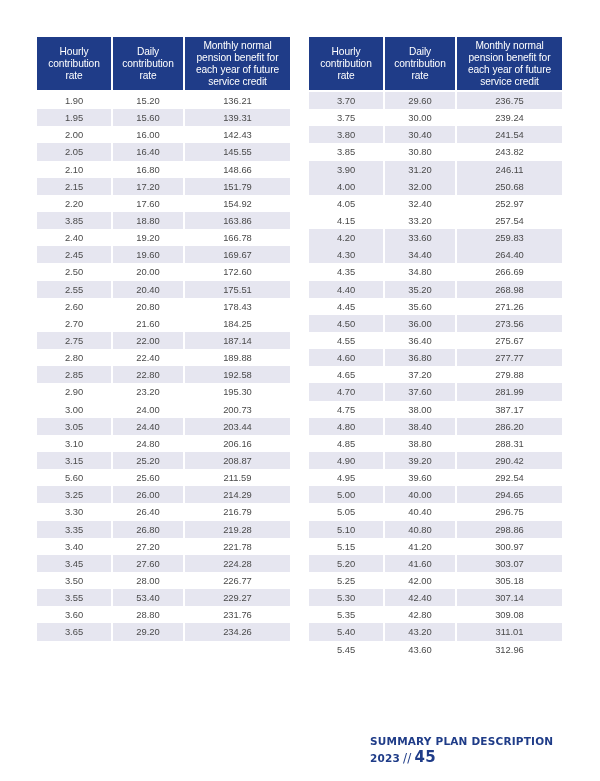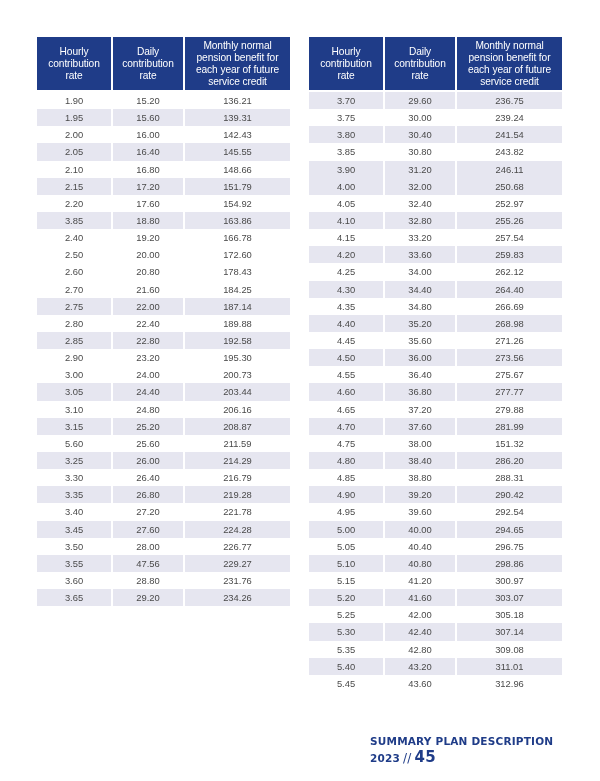--- a/index.html
+++ b/index.html
@@ -75,25 +75,35 @@
         <tr class="shade">
           <td>3.85</td>
           <td>18.80</td>
           <td>163.86</td>
         </tr>
         <tr>
           <td>2.40</td>
           <td>19.20</td>
           <td>166.78</td>
         </tr>
+        <tr class="shade">
+          <td>2.45</td>
+          <td>19.60</td>
+          <td>169.67</td>
+        </tr>
         <tr>
           <td>2.50</td>
           <td>20.00</td>
           <td>172.60</td>
         </tr>
+        <tr class="shade">
+          <td>2.55</td>
+          <td>20.40</td>
+          <td>175.51</td>
+        </tr>
         <tr>
           <td>2.60</td>
           <td>20.80</td>
           <td>178.43</td>
         </tr>
         <tr>
           <td>2.70</td>
           <td>21.60</td>
           <td>184.25</td>
         </tr>
@@ -167,21 +177,21 @@
           <td>27.60</td>
           <td>224.28</td>
         </tr>
         <tr>
           <td>3.50</td>
           <td>28.00</td>
           <td>226.77</td>
         </tr>
         <tr class="shade">
           <td>3.55</td>
-          <td>47.56</td>
+          <td>53.40</td>
           <td>229.27</td>
         </tr>
         <tr>
           <td>3.60</td>
           <td>28.80</td>
           <td>231.76</td>
         </tr>
         <tr class="shade">
           <td>3.65</td>
           <td>29.20</td>
@@ -229,40 +239,30 @@
         <tr class="shade">
           <td>4.00</td>
           <td>32.00</td>
           <td>250.68</td>
         </tr>
         <tr>
           <td>4.05</td>
           <td>32.40</td>
           <td>252.97</td>
         </tr>
-        <tr class="shade">
-          <td>4.10</td>
-          <td>32.80</td>
-          <td>255.26</td>
-        </tr>
         <tr>
           <td>4.15</td>
           <td>33.20</td>
           <td>257.54</td>
         </tr>
         <tr class="shade">
           <td>4.20</td>
           <td>33.60</td>
           <td>259.83</td>
         </tr>
-        <tr>
-          <td>4.25</td>
-          <td>34.00</td>
-          <td>262.12</td>
-        </tr>
         <tr class="shade">
           <td>4.30</td>
           <td>34.40</td>
           <td>264.40</td>
         </tr>
         <tr>
           <td>4.35</td>
           <td>34.80</td>
           <td>266.69</td>
         </tr>
@@ -297,21 +297,21 @@
           <td>279.88</td>
         </tr>
         <tr class="shade">
           <td>4.70</td>
           <td>37.60</td>
           <td>281.99</td>
         </tr>
         <tr>
           <td>4.75</td>
           <td>38.00</td>
-          <td>151.32</td>
+          <td>387.17</td>
         </tr>
         <tr class="shade">
           <td>4.80</td>
           <td>38.40</td>
           <td>286.20</td>
         </tr>
         <tr>
           <td>4.85</td>
           <td>38.80</td>
           <td>288.31</td>

